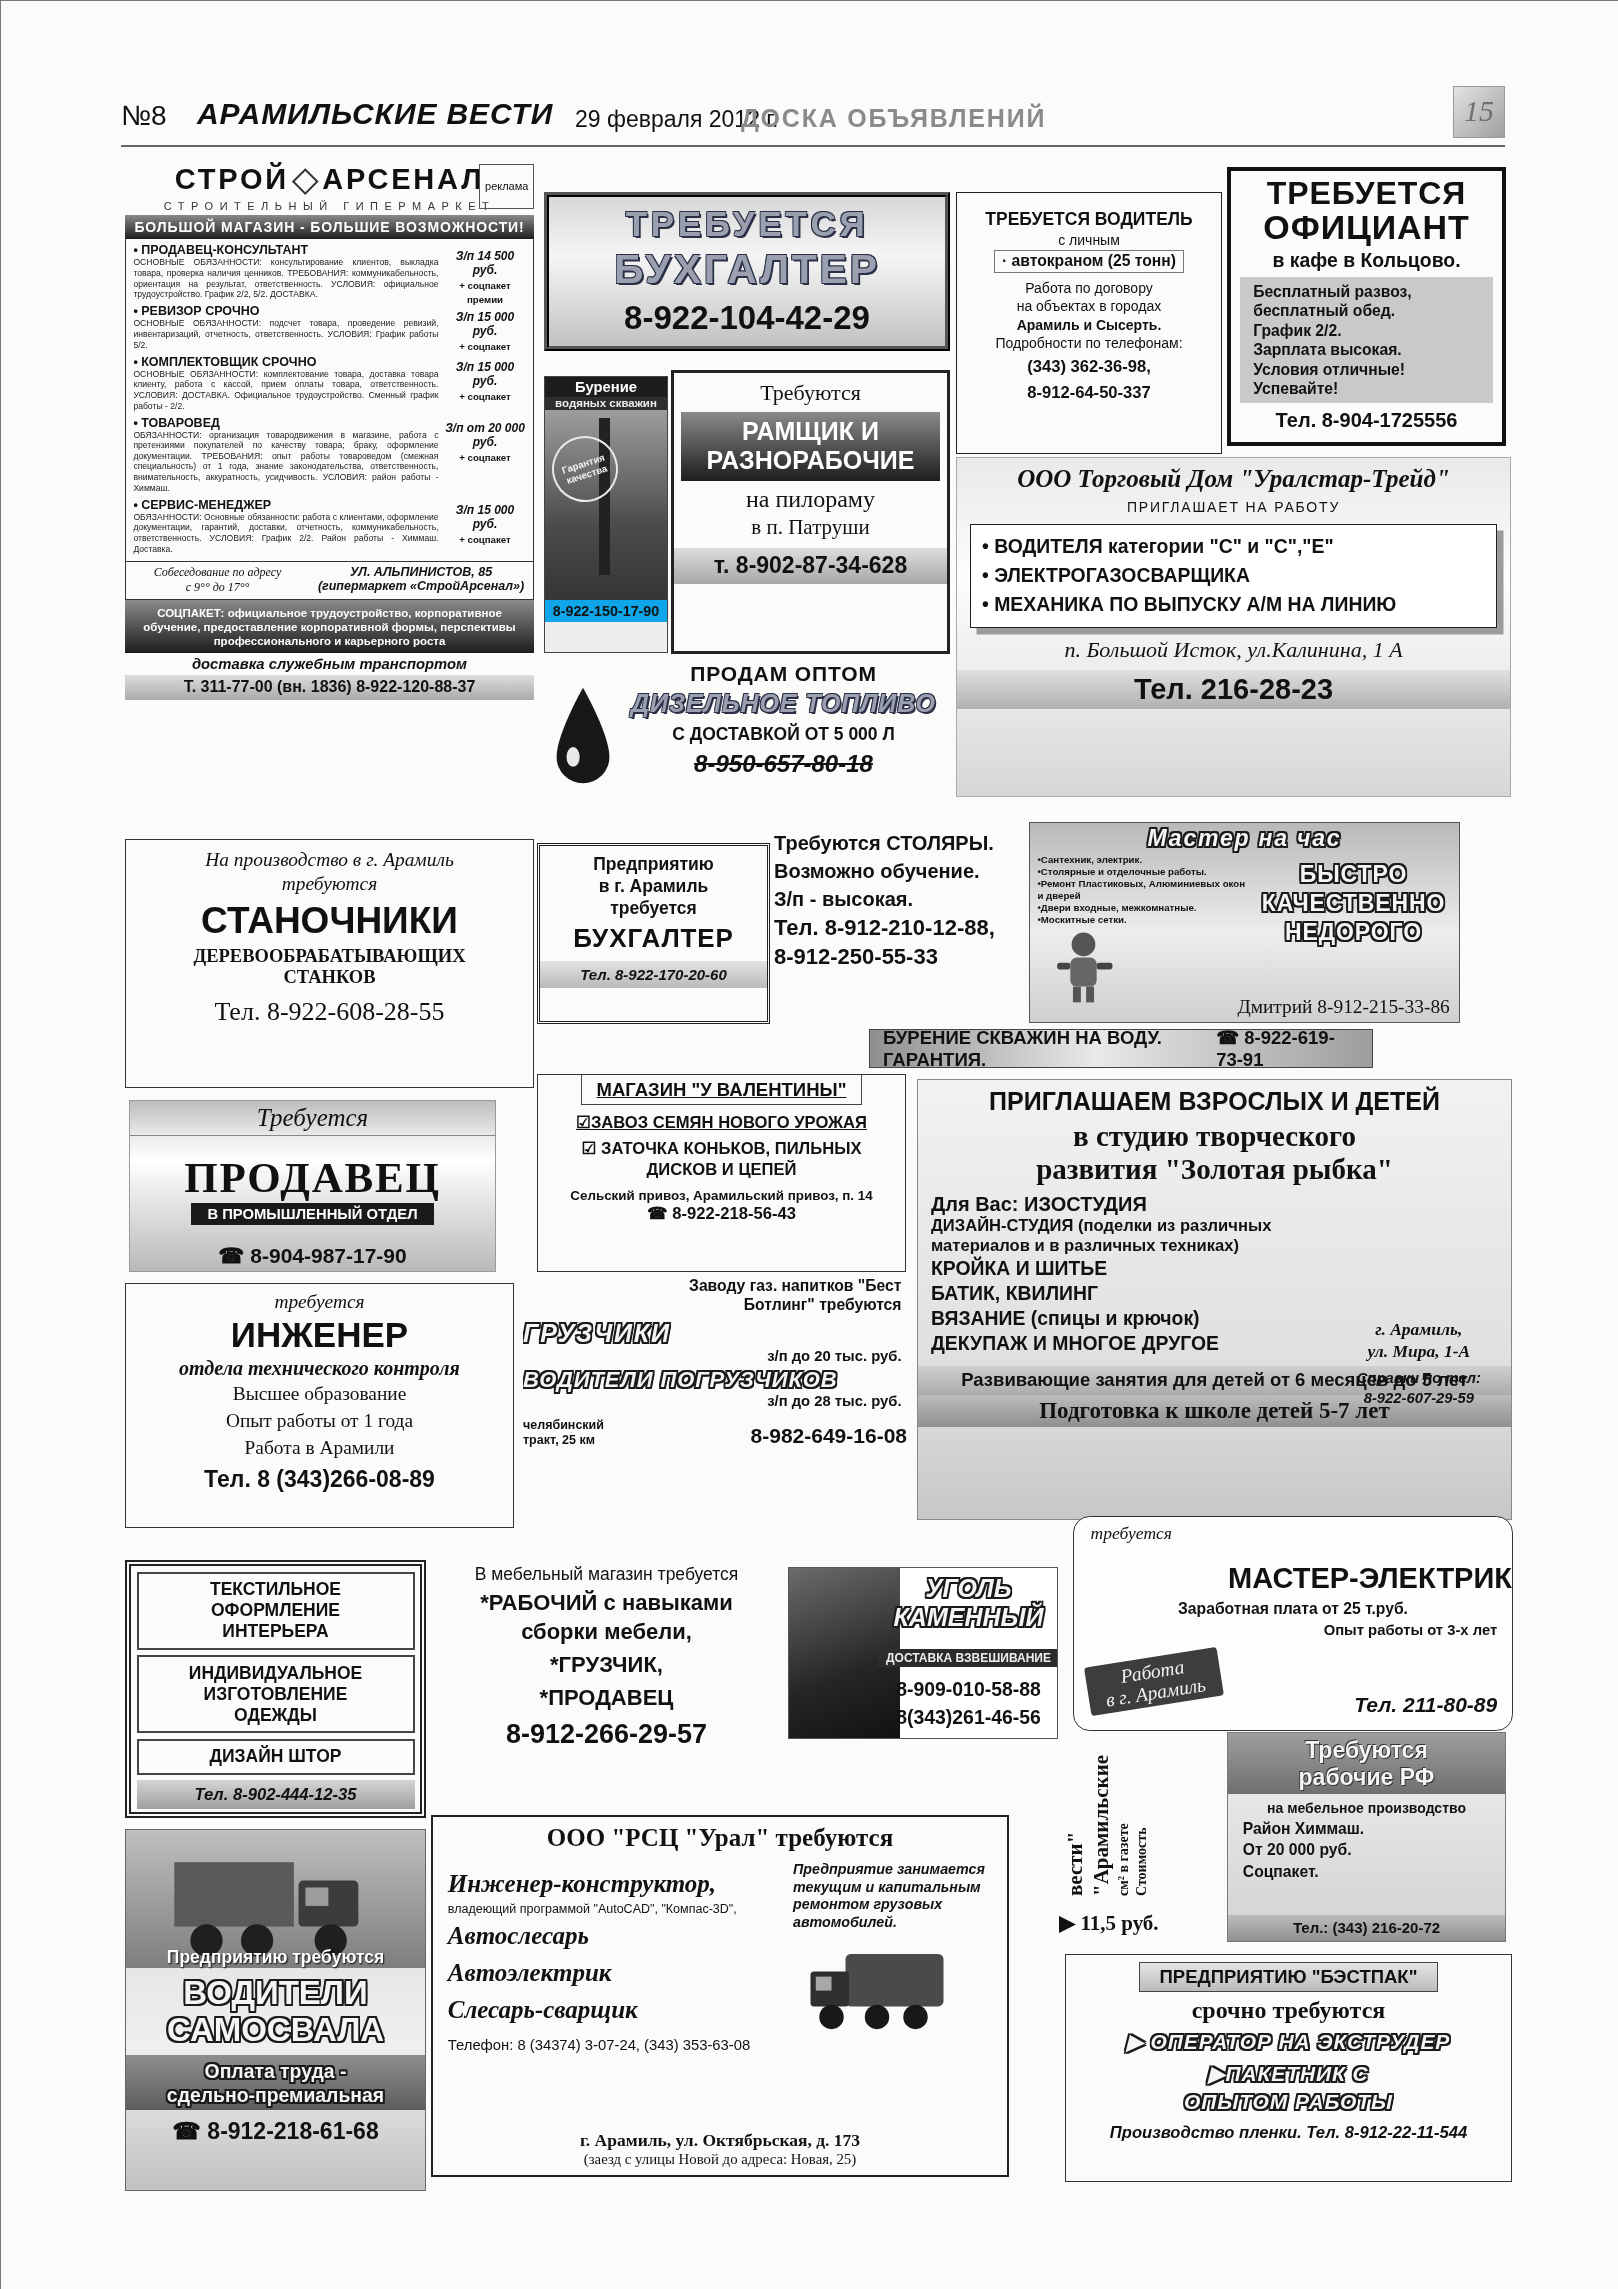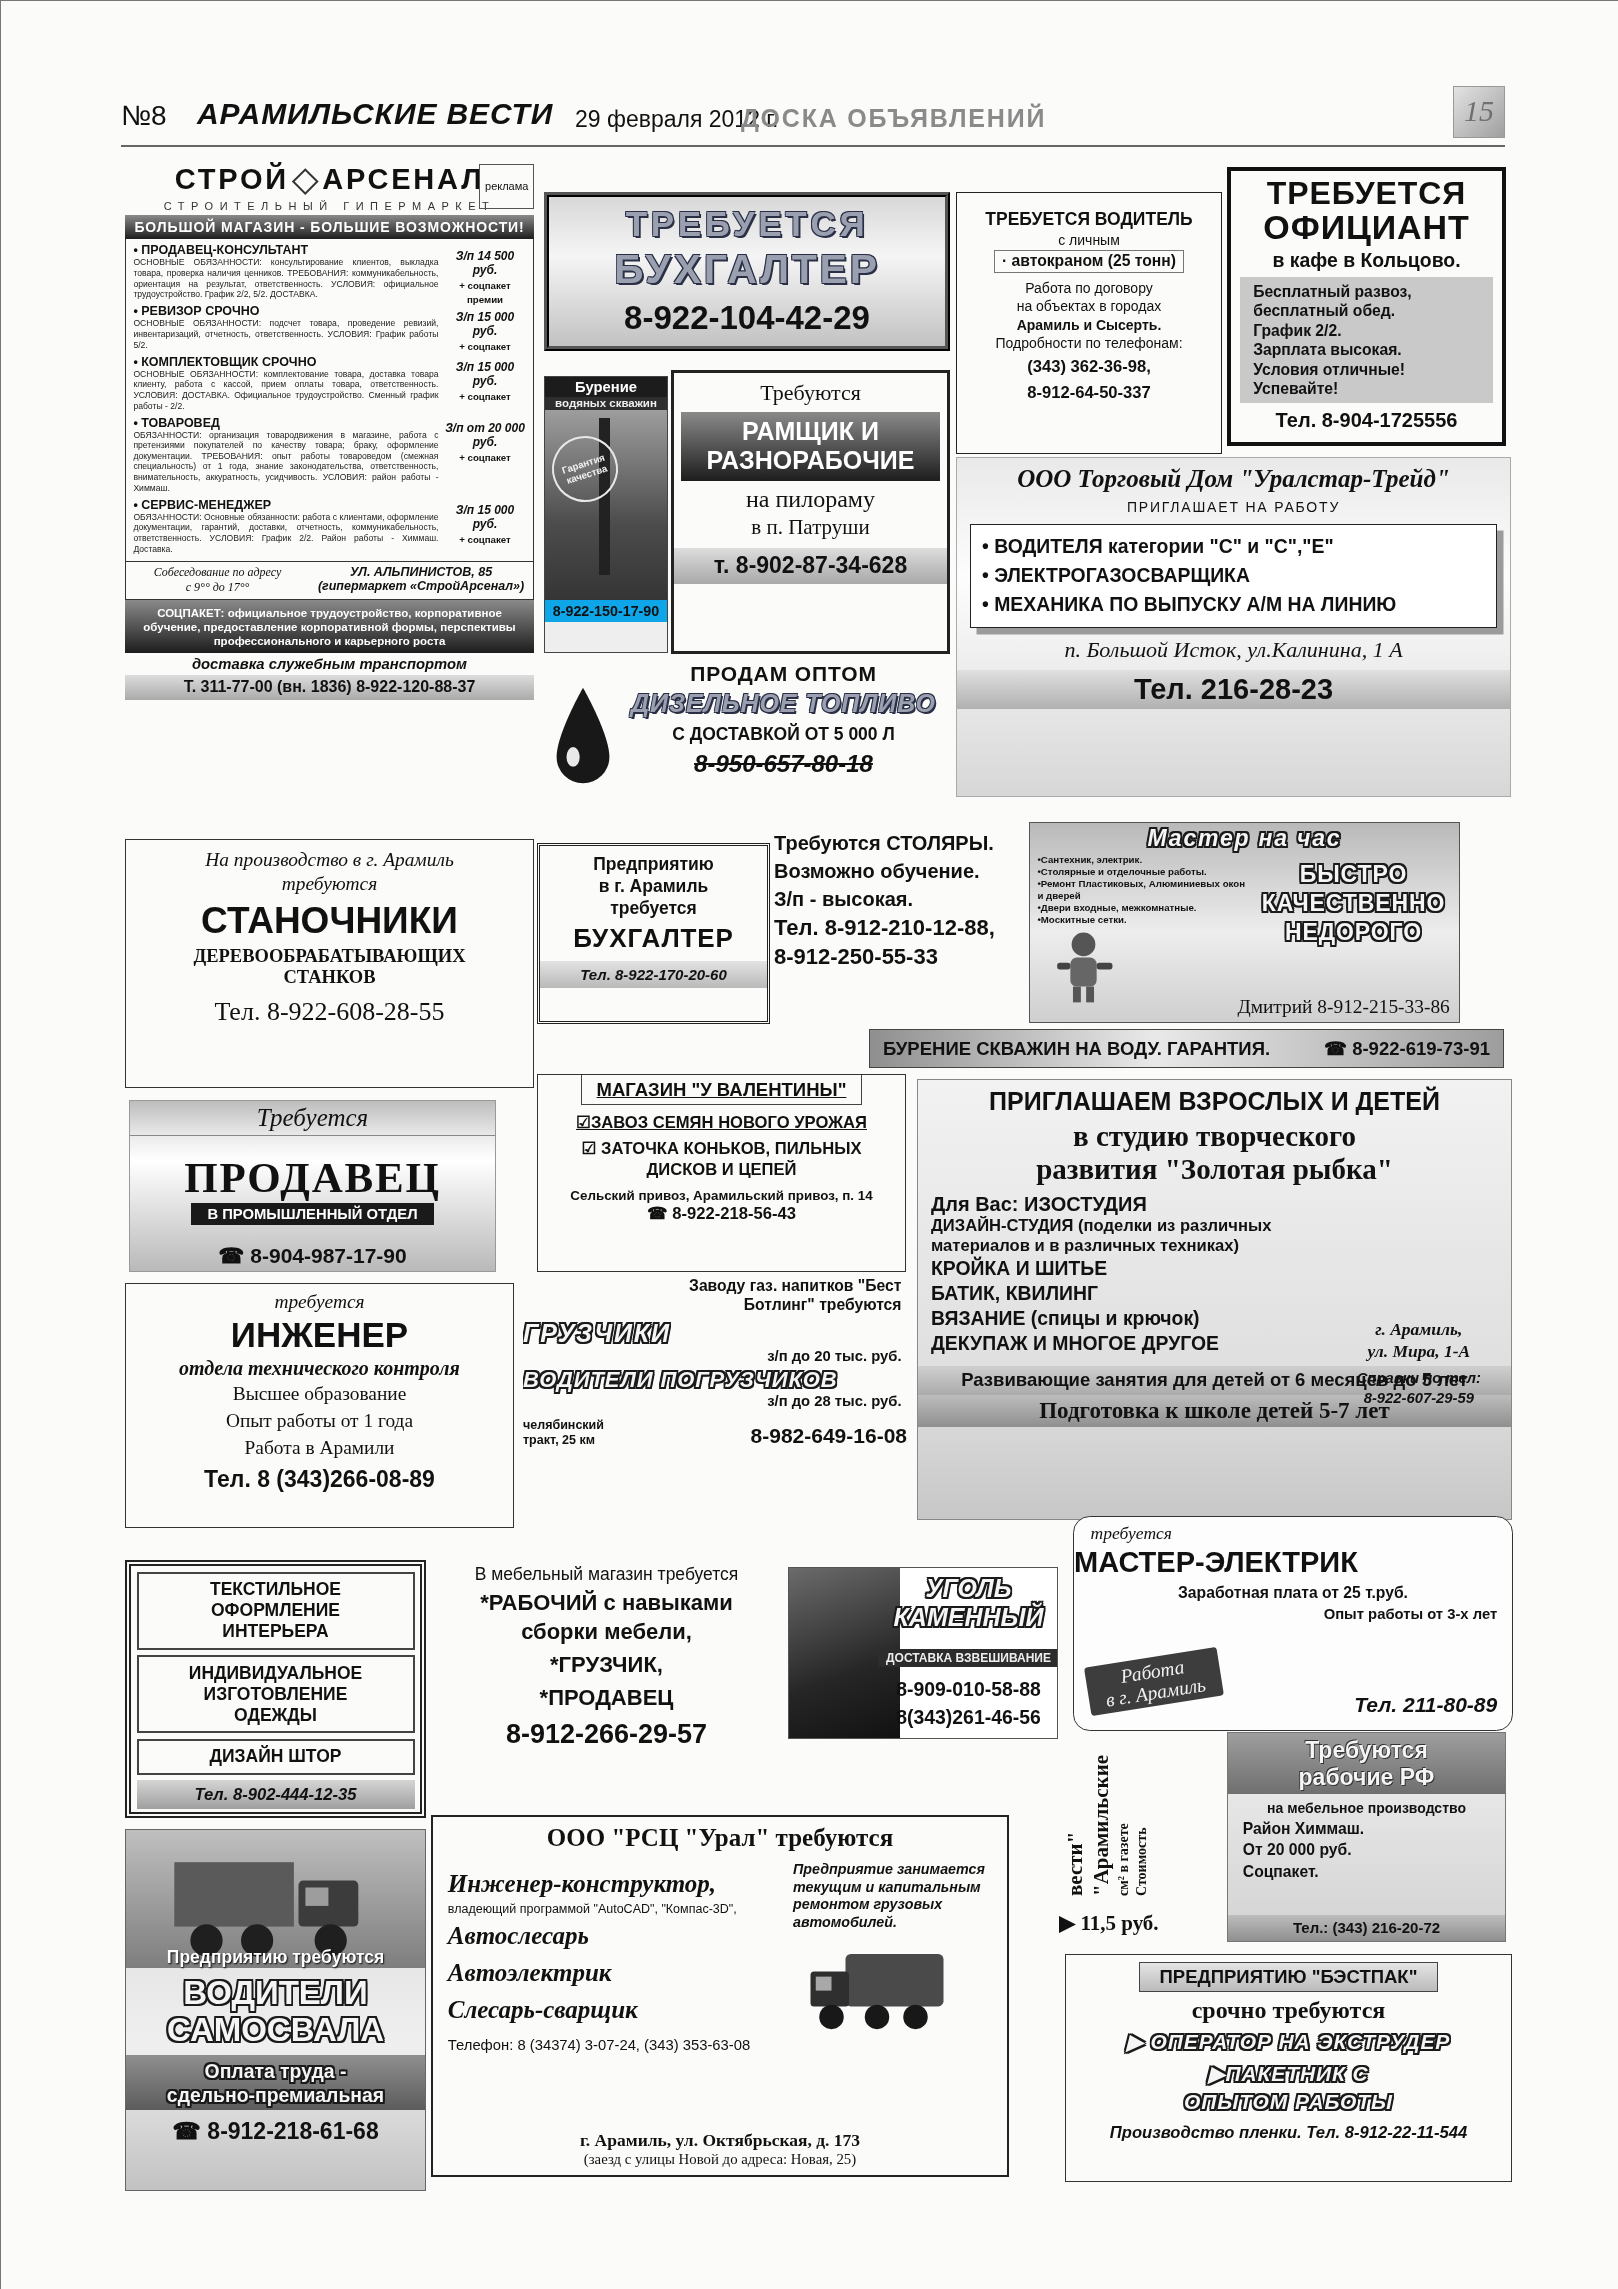--- a/index.html
+++ b/index.html
@@ -127,21 +127,21 @@
   
   .mhr{left:1028px;top:821px;width:431px;height:201px;border:0.9px solid #555;background:linear-gradient(180deg,#b9b9b9,#ededed 55%,#cfcfcf)}
   .mhr .t{text-align:center;font-size:23px;font-weight:800;font-style:italic;letter-spacing:1.8px;padding-top:1.8px}
   .mhr .list{position:absolute;left:7.4px;top:31px;width:212px;font-size:9.7px;line-height:12px;font-weight:600}
   .mhr .man{position:absolute;left:13px;top:103px;width:81px;height:79px}
   .mhr .big{position:absolute;left:222px;top:37px;width:203px;text-align:center}
   .mhr .bw{font-size:23px;font-weight:800;letter-spacing:0.9px;line-height:29px}
   .mhr .ct{position:absolute;right:9.2px;bottom:3.7px;font-size:19.4px;font-family:"Liberation Serif",serif}
 
   
-  .dbn{left:868px;top:1028px;width:635px;height:39px;border:1.8px solid #444;
+  .dbn{left:868px;top:1028px;width:504px;height:39px;border:1.8px solid #444;
        background:linear-gradient(90deg,#8f8f8f,#e9e9e9 45%,#9d9d9d);display:flex;align-items:center;justify-content:space-between;padding:0 13px}
   .dbn .t{font-size:18.5px;font-weight:800}
   .dbn .p{font-size:18.5px;font-weight:800}
 
   
   .val{left:536px;top:1073px;width:369px;height:198px;border:1.8px solid #333;text-align:center}
   .val .t{display:inline-block;border:0.9px solid #444;border-top:none;padding:3.7px 14.8px;font-size:18.5px;font-weight:800;text-decoration:underline}
   .val .i1{font-size:16.6px;font-weight:800;margin-top:7.4px;text-decoration:underline}
   .val .i2{font-size:16.6px;font-weight:800;margin-top:5.5px;line-height:21px}
   .val .ad2{font-size:13.4px;font-weight:700;margin-top:7.4px}
@@ -186,21 +186,21 @@
   .btl .ph{font-size:21px;font-weight:800}
 
   
   .plm{left:518px;top:1475px;width:395px;height:81px;text-align:center;font-family:"Liberation Serif",serif}
   .plm .l1{font-size:24px;font-weight:700}
   .plm .ph{font-size:25px;font-weight:700;margin-top:3.7px;font-style:italic}
 
   
   .ele{left:1072px;top:1515px;width:440px;height:215px;border:1.8px solid #333;border-radius:16.6px;background:#fdfdfd}
   .ele .l1{font-size:17.5px;margin:5.5px 0 0 16.6px}
-  .ele .t{text-align:left;font-size:29px;font-weight:800;margin-top:2px}
+  .ele .t{text-align:right;font-size:29px;font-weight:800;margin-top:18px}
   .ele .l2{text-align:center;font-size:15.7px;font-weight:700;margin-top:5.5px}
   .ele .l3{text-align:right;font-size:14.8px;font-weight:700;margin:3.7px 14.8px 0 0}
   .ele .rib{position:absolute;left:13px;bottom:24px;transform:rotate(-9deg);background:#3d3d3d;color:#f1f1f1;
             padding:3.7px 16.6px;font-style:italic;font-family:"Liberation Serif",serif;font-size:19.4px;line-height:21px;text-align:center;border-radius:3.7px}
   .ele .ph{position:absolute;right:14.8px;bottom:13px;font-size:21px;font-weight:800;font-style:italic}
 
   
   .txl{left:124px;top:1559px;width:301px;height:258px;border:6.5px double #222;padding:5.5px;text-align:center}
   .txl .sec{border:2.8px double #444;padding:5.5px 1.8px;margin-bottom:5.5px;font-size:17.5px;font-weight:800;line-height:21px}
   .txl .ph{background:linear-gradient(180deg,#d5d5d5,#9f9f9f);font-size:16.6px;font-weight:800;font-style:italic;padding:4.6px 0}

